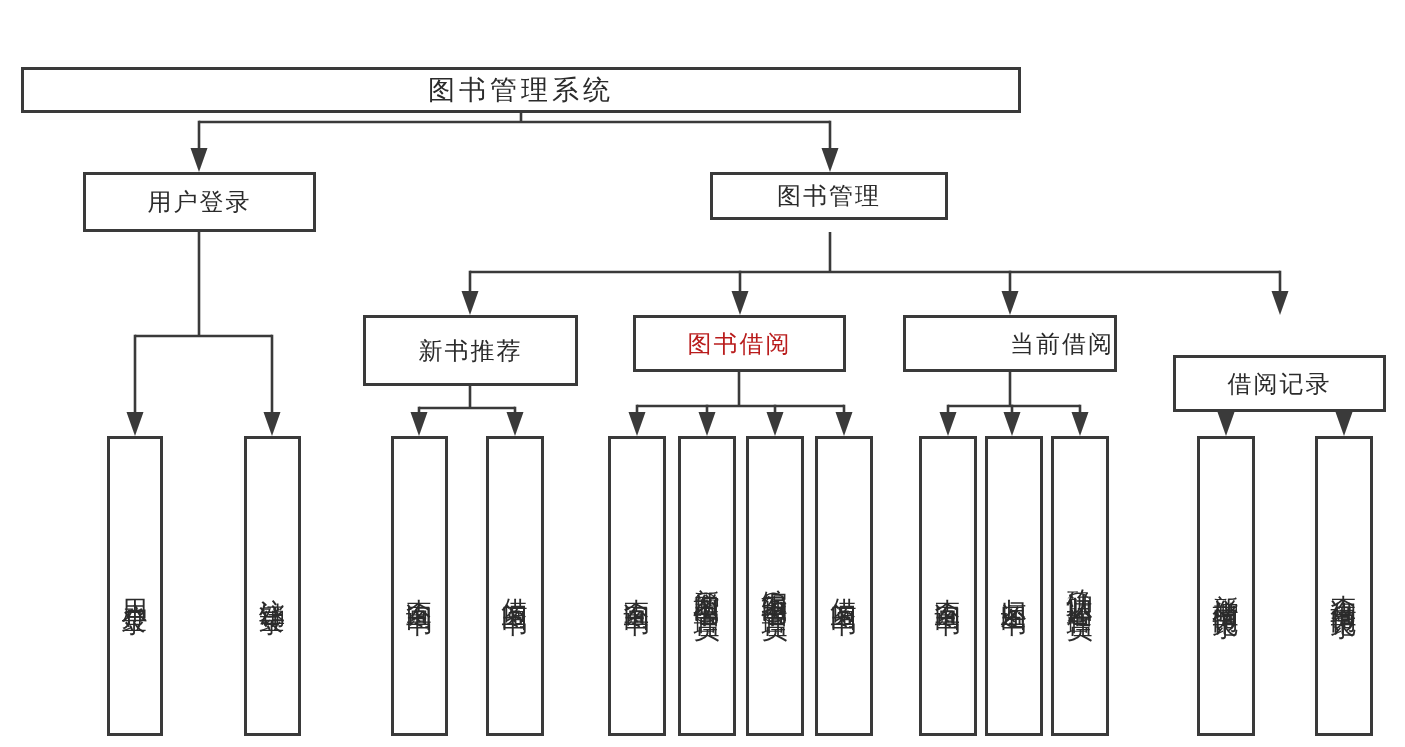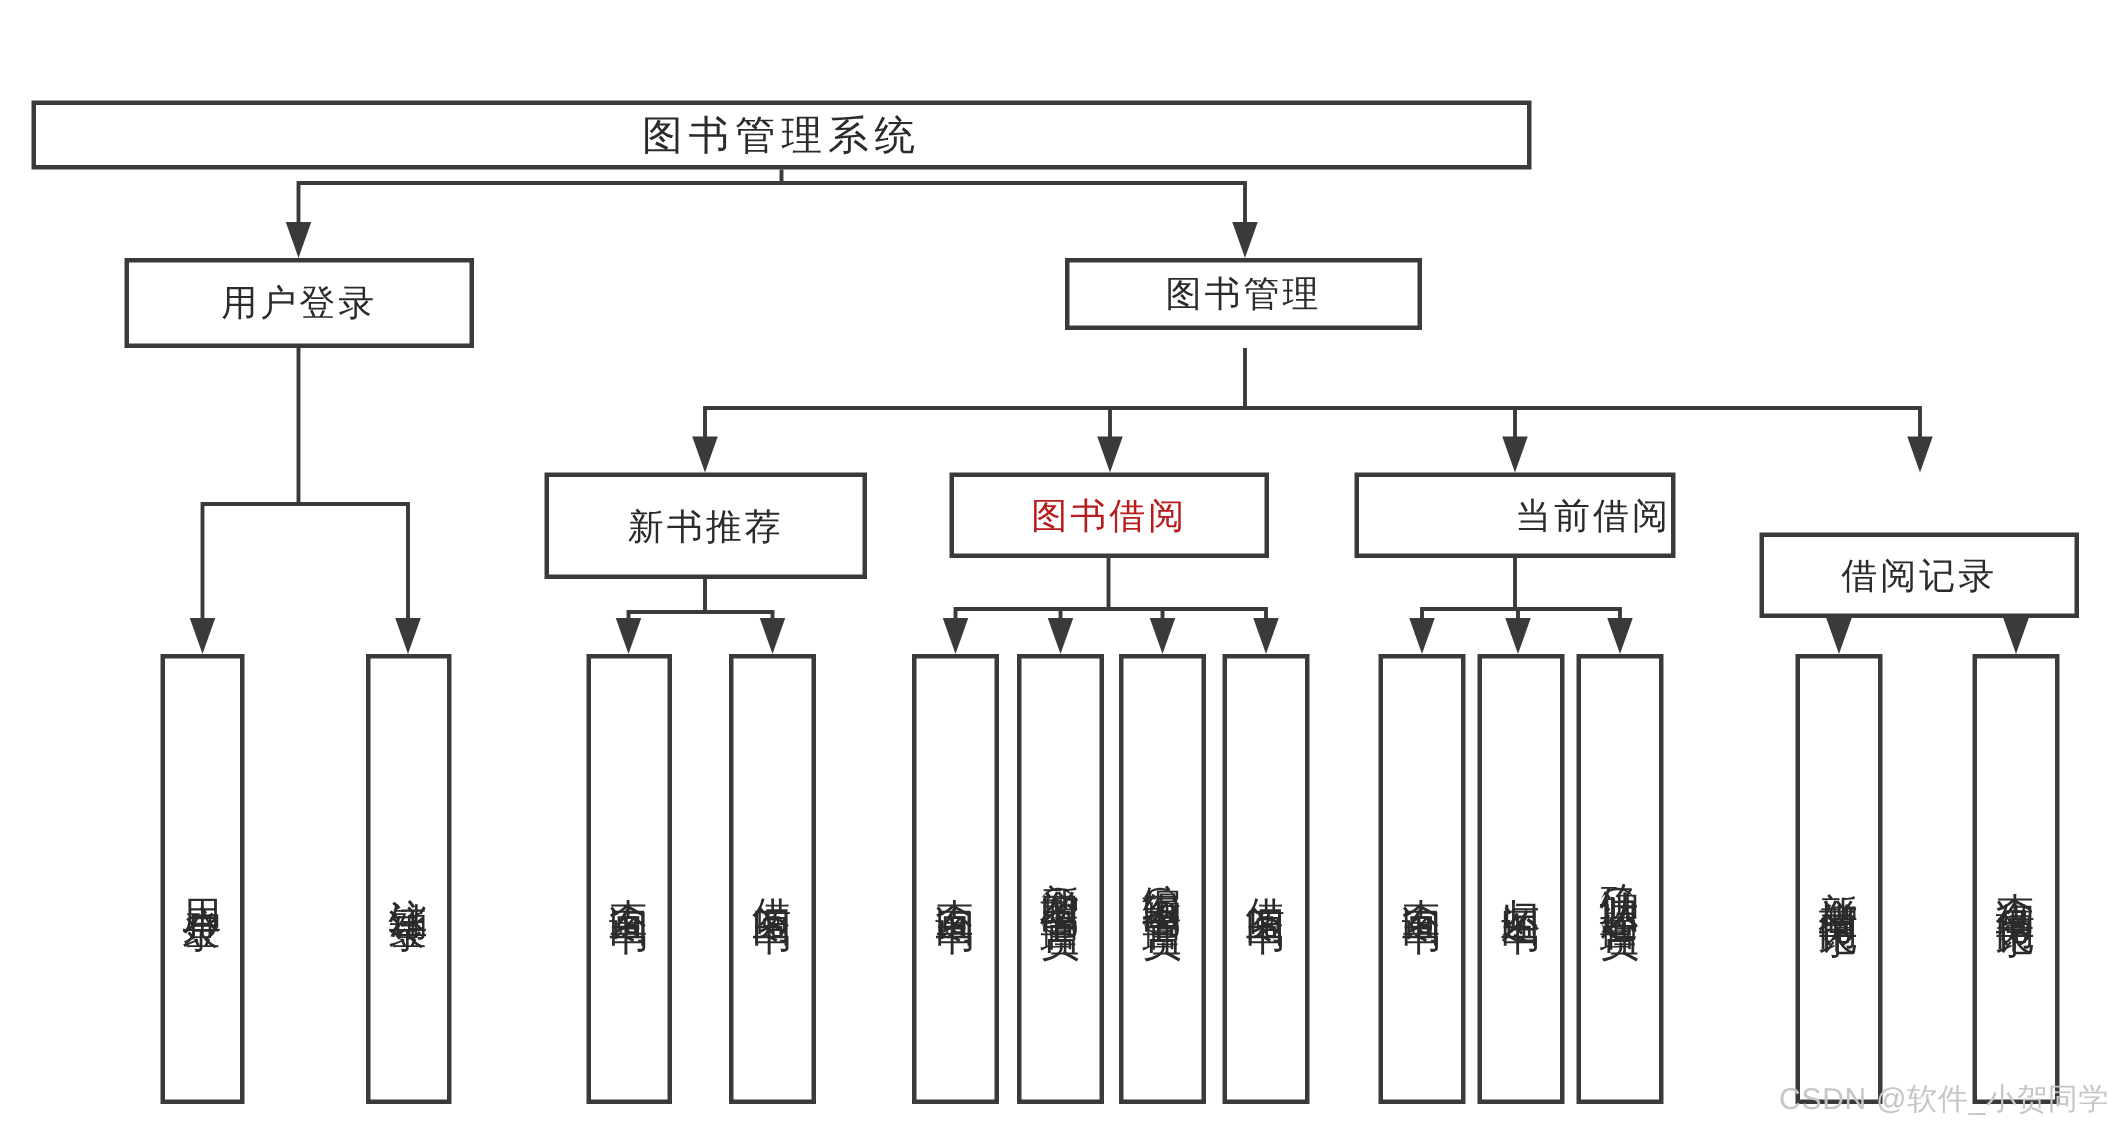--- a/index.html
+++ b/index.html
@@ -154,14 +154,13 @@
       <div class="node leaf" style="left: 1051px; top: 436px; width: 58px; height: 300px; border-color: rgb(58, 58, 58); background: rgb(255, 255, 255); color: rgb(43, 43, 43);">
         <span class="lbl">确认归还（管理员）</span>
       </div>
       <div class="node leaf" style="left: 1197px; top: 436px; width: 58px; height: 300px; border-color: rgb(58, 58, 58); background: rgb(255, 255, 255); color: rgb(43, 43, 43);">
         <span class="lbl">新增借阅记录</span>
       </div>
       <div class="node leaf" style="left: 1315px; top: 436px; width: 58px; height: 300px; border-color: rgb(58, 58, 58); background: rgb(255, 255, 255); color: rgb(43, 43, 43);">
         <span class="lbl">查询借阅记录</span>
       </div>
     </div>
-  <div id="watermark" style="color: rgb(198, 198, 198);">CSDN @软件_小贺同学</div>
 </div>
 
 </body></html>

